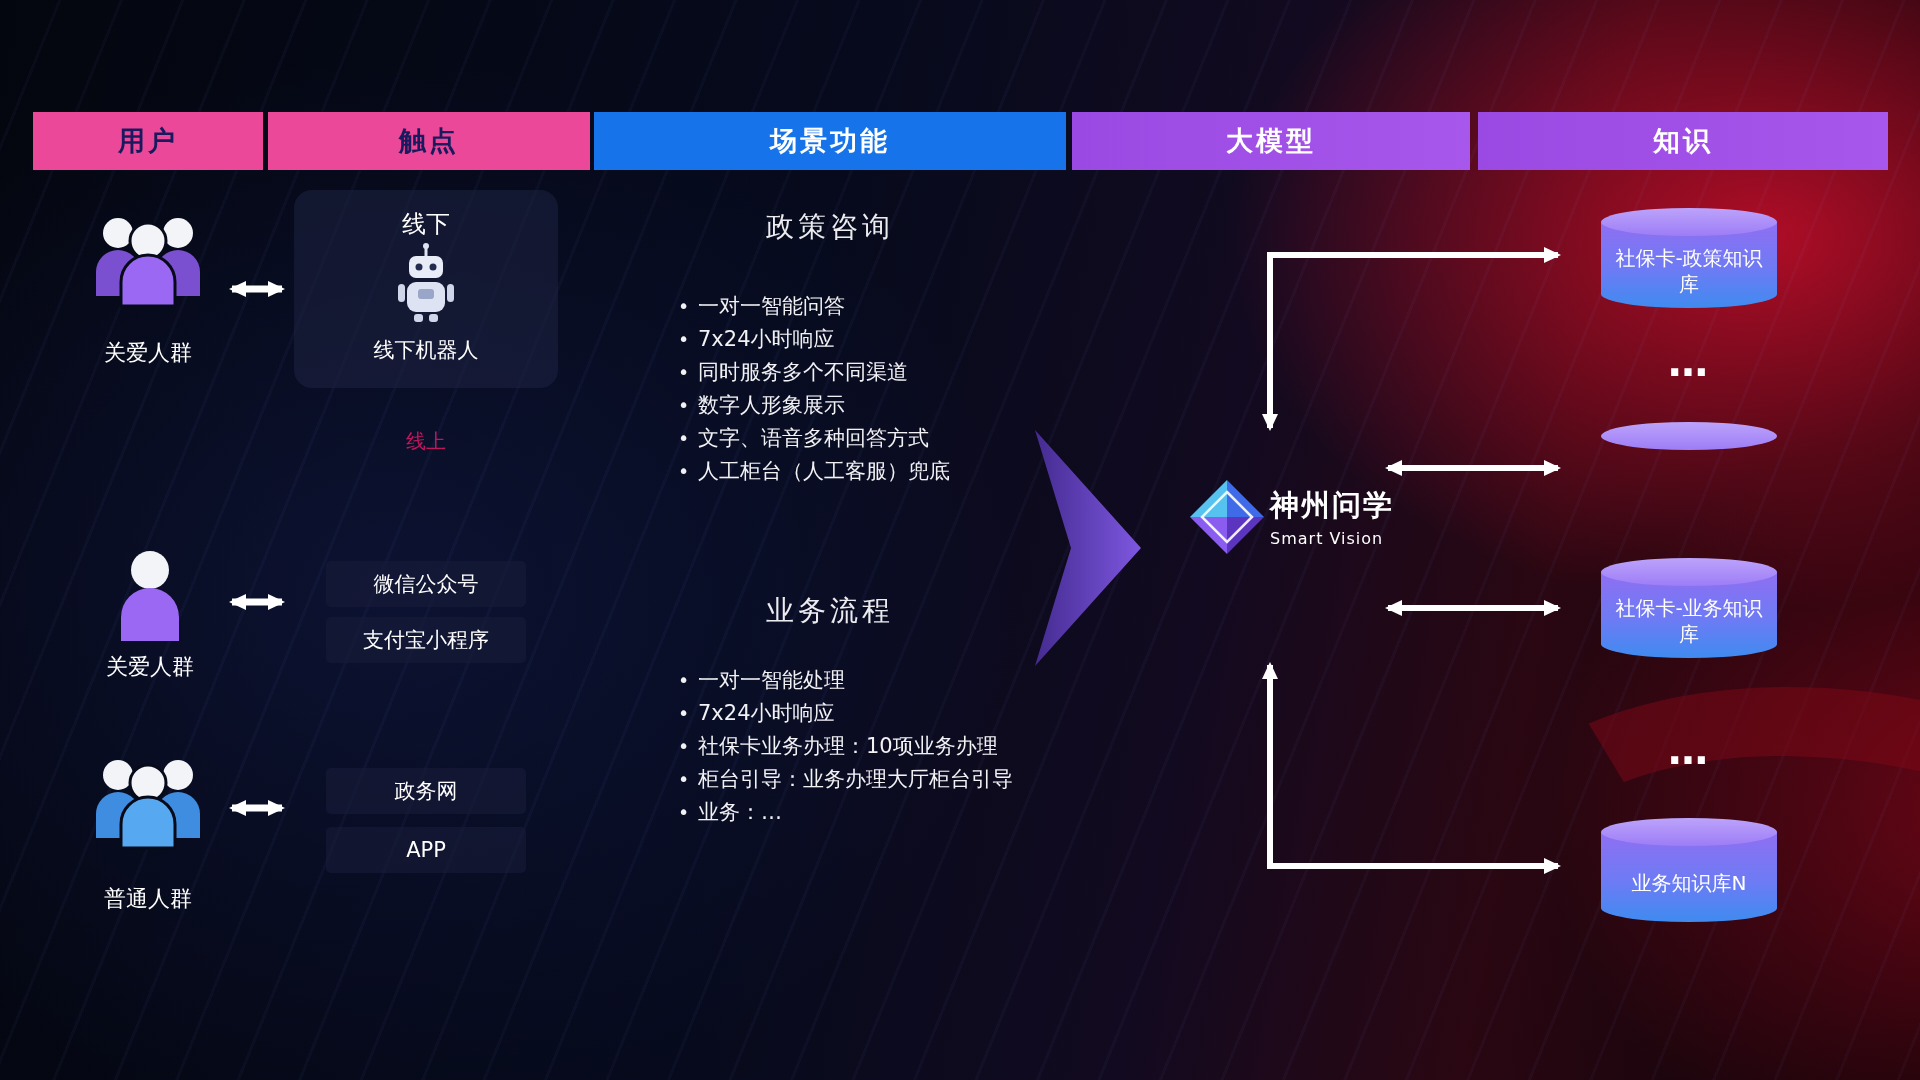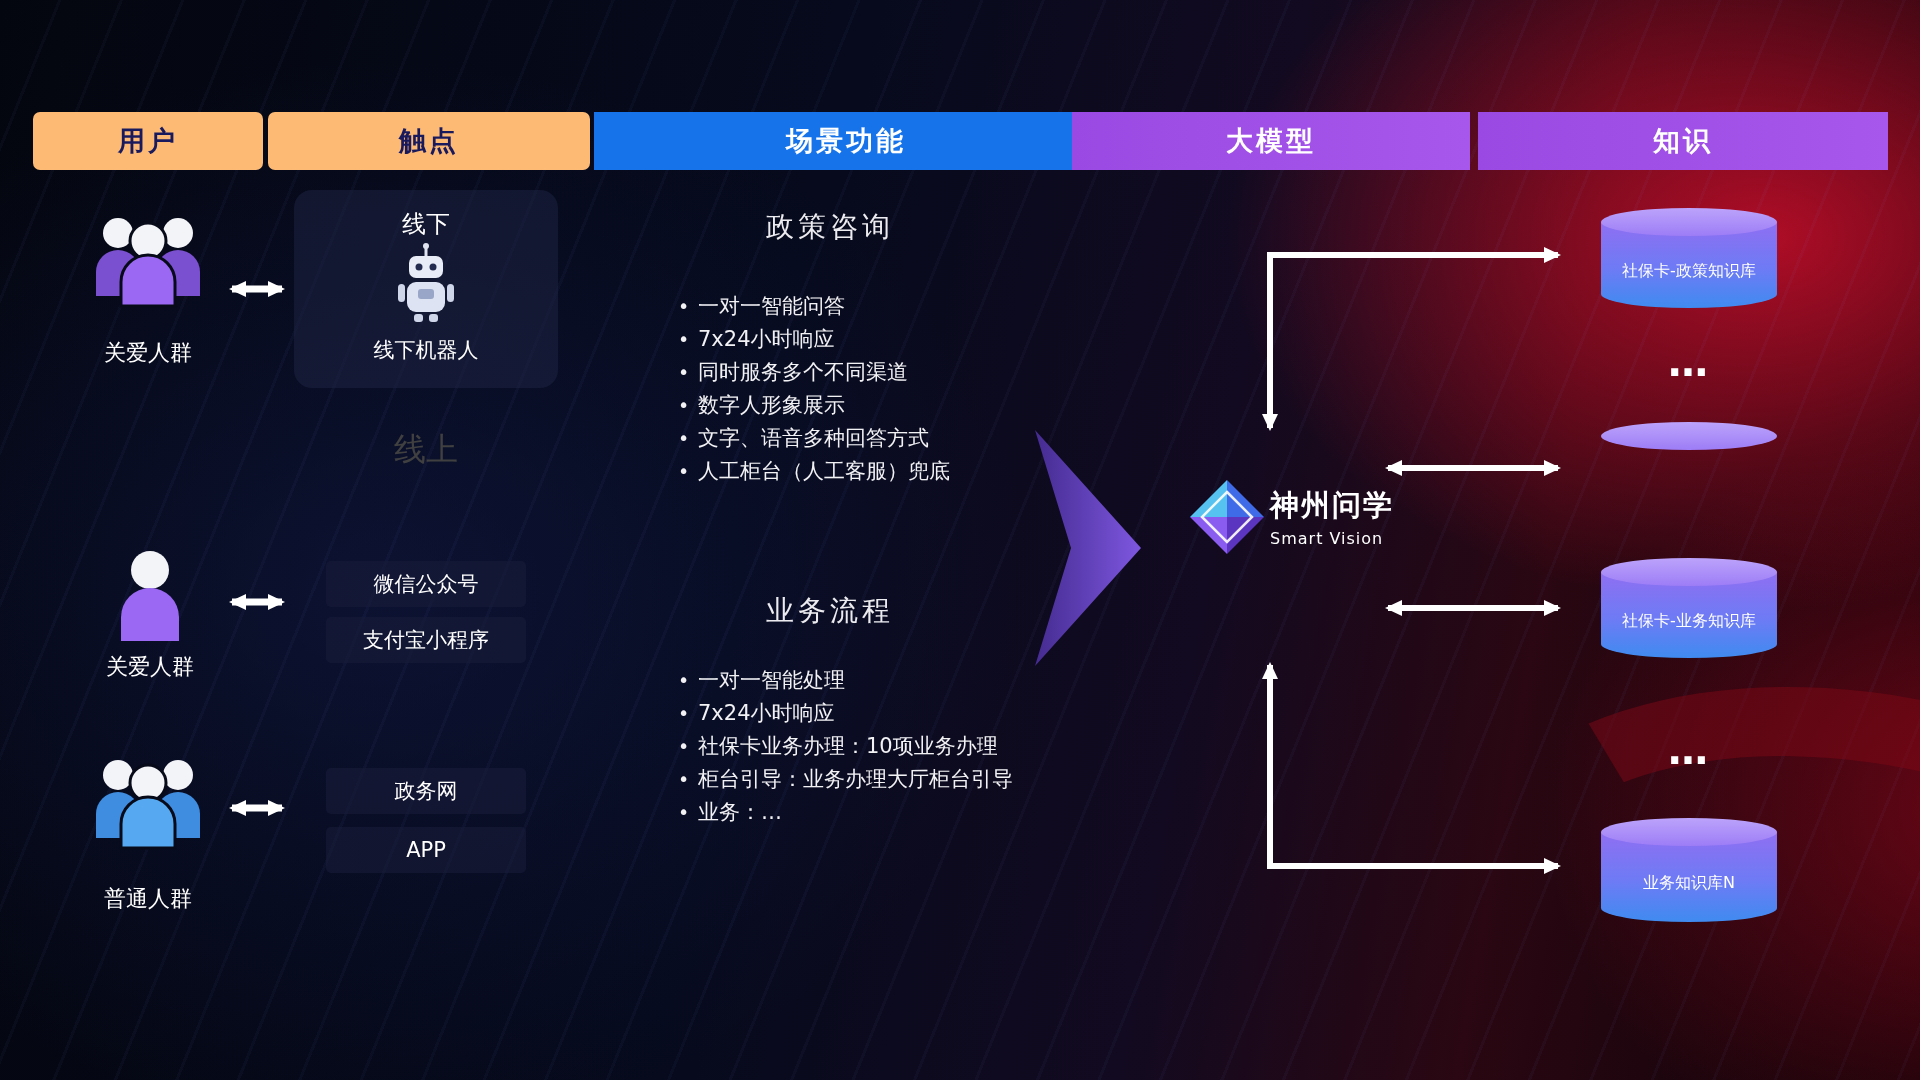--- a/index.html
+++ b/index.html
@@ -13,50 +13,50 @@
       linear-gradient(100deg,#04060f 0%,#060a1c 40%,#120a20 62%,#2a0712 78%,#0d0308 100%);
     color:#fff;
   }
   .streaks{position:absolute;inset:0;pointer-events:none;
     background:repeating-linear-gradient(112deg, transparent 0 54px, rgba(130,150,255,0.04) 54px 57px);}
   .red-swoosh{position:absolute;left:1430px;top:700px;width:780px;height:430px;
     border:70px solid transparent;border-top:70px solid rgba(128,8,22,0.5);
     border-radius:50%;transform:rotate(14deg);pointer-events:none;}
   .hdr{position:absolute;top:112px;height:58px;display:flex;align-items:center;justify-content:center;
     font-size:27px;font-weight:bold;letter-spacing:3px;}
-  .hdr.white{background:#fdba74;color:#191a5e;border-radius:7px;}
-  .hdr.blue{background:#1673ea;color:#fff;padding-left:16px;}
+  .hdr.white{background:#ec4899;color:#191a5e;}
+  .hdr.blue{background:#1673ea;color:#fff;}
   .hdr.purple{background:linear-gradient(90deg,#9a49e2,#a857ec);color:#fff;}
   .icon-wrap{position:absolute;}
   .user-label{position:absolute;width:180px;text-align:center;color:#fff;font-size:22px;}
   .robot-box{position:absolute;left:294px;top:190px;width:264px;height:198px;
     background:rgba(30,34,66,0.55);border-radius:18px;}
   .robot-box .t1{position:absolute;top:18px;width:100%;text-align:center;font-size:24px;color:#fff;}
   .robot-box .robot-svg{position:absolute;left:50%;top:52px;transform:translateX(-50%);}
   .robot-box .t2{position:absolute;top:146px;width:100%;text-align:center;font-size:21px;color:#fff;}
-  .touch-title{position:absolute;left:294px;width:264px;text-align:center;font-size:32px;color:#404040;}
+  .touch-title{position:absolute;left:294px;width:264px;text-align:center;font-size:20px;color:#be185d;}
   .channel-box{position:absolute;left:326px;width:200px;height:46px;border-radius:5px;
     background:rgba(26,30,58,0.55);display:flex;align-items:center;justify-content:center;
     color:#fff;font-size:21px;}
   .scene-title{position:absolute;left:594px;width:472px;text-align:center;color:#ececf0;
     font-size:28px;letter-spacing:4px;}
   .scene-list{position:absolute;left:676px;margin:0;padding:0;list-style:none;color:#f2f2f5;font-size:21px;}
   .scene-list li{height:33px;line-height:33px;padding-left:22px;position:relative;white-space:nowrap;}
   .scene-list li::before{content:"•";position:absolute;left:2px;font-size:19px;}
   .logo{position:absolute;left:1188px;top:478px;display:flex;align-items:center;gap:4px;}
   .logo-name{font-size:29px;font-weight:bold;letter-spacing:2px;color:#fff;}
   .logo-sub{font-size:16px;letter-spacing:1px;color:#fff;margin-top:3px;}
   .cylinder{position:absolute;left:1601px;width:176px;height:100px;}
   .cyl-top{position:absolute;top:0;left:0;right:0;height:28px;border-radius:50%;z-index:2;
     background:linear-gradient(180deg,#bca3fb,#9d7df6);}
   .cyl-body{position:absolute;top:14px;left:0;right:0;bottom:0;
     background:linear-gradient(180deg,#8f6ff2 0%,#6d7bf4 55%,#3f8bf0 100%);
     border-radius:0 0 50% 50% / 0 0 14px 14px;
     display:flex;align-items:center;justify-content:center;text-align:center;
-    padding:16px 10px 4px;color:#fff;font-size:16px;line-height:1.3;}
+    padding:16px 10px 4px;color:#fff;font-size:20px;line-height:1.3;}
   .kdots{position:absolute;left:1601px;width:176px;text-align:center;color:#fff;
     font-size:40px;font-weight:bold;line-height:48px;letter-spacing:2px;}
   .connectors{position:absolute;left:0;top:0;pointer-events:none;}
   .flow-arrow{position:absolute;left:1035px;top:430px;}
 </style>
 </head>
 <body>
 
 <div class="streaks"></div>
 <div class="red-swoosh"></div>

